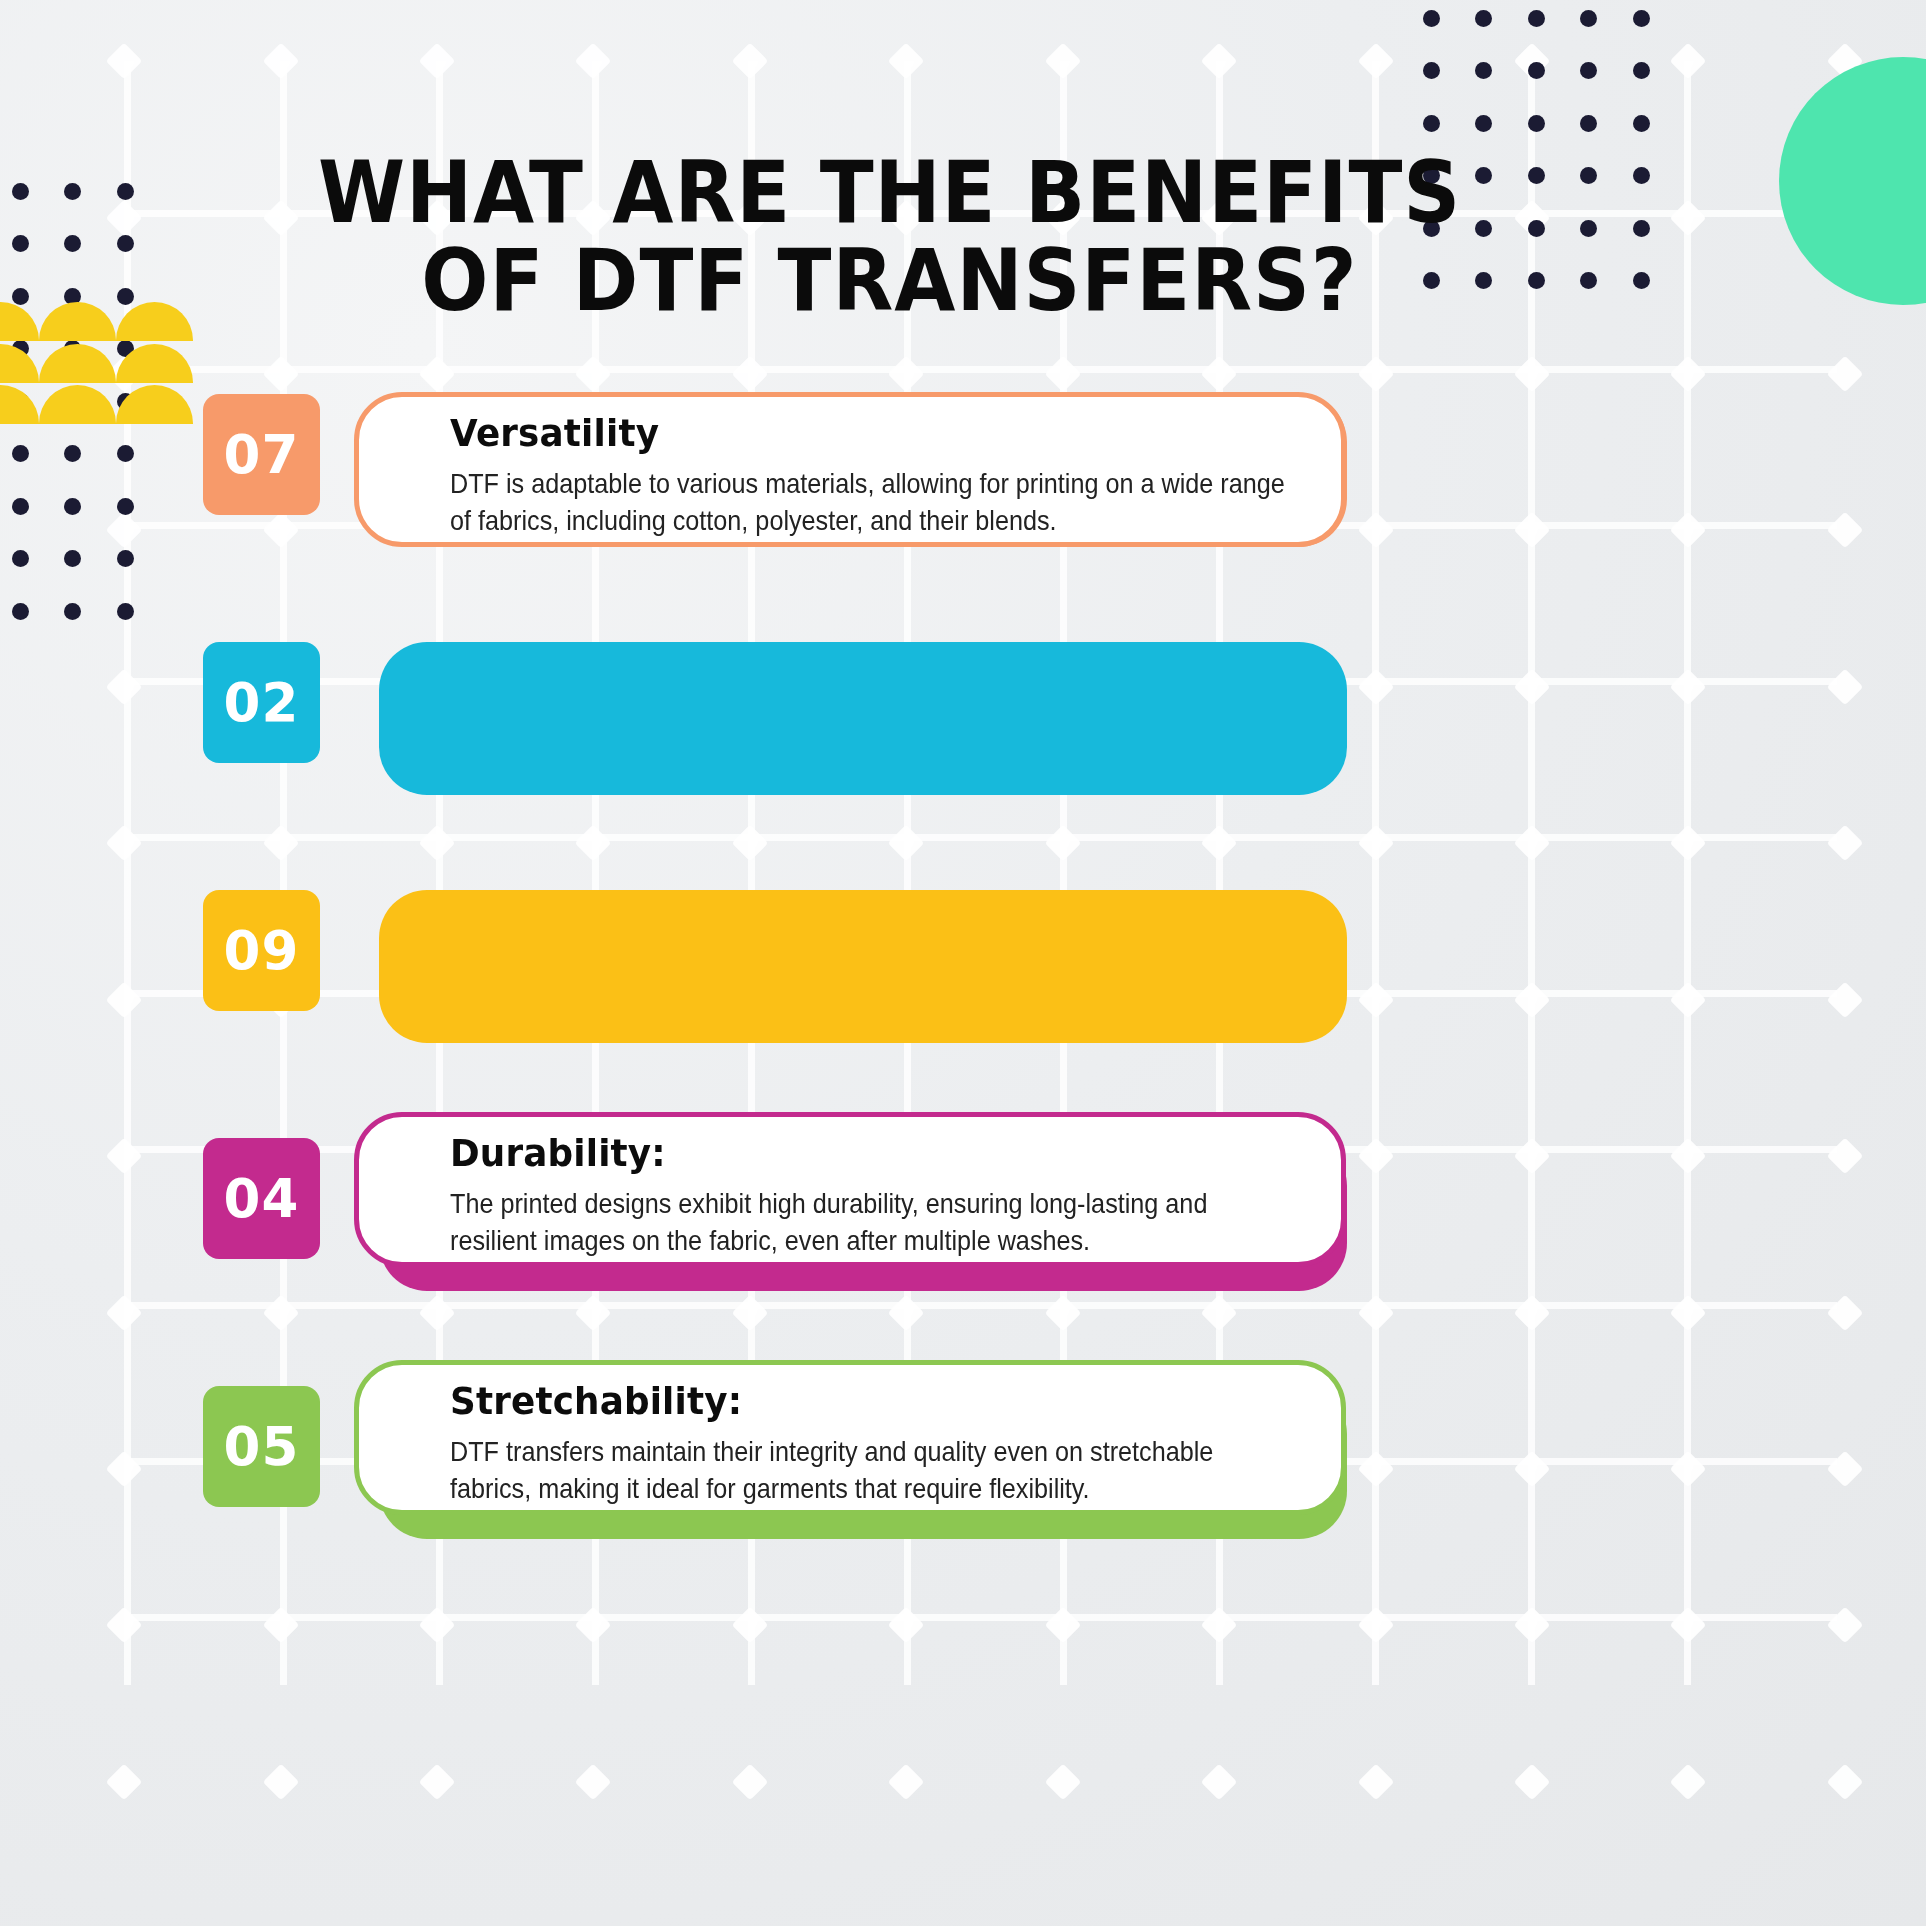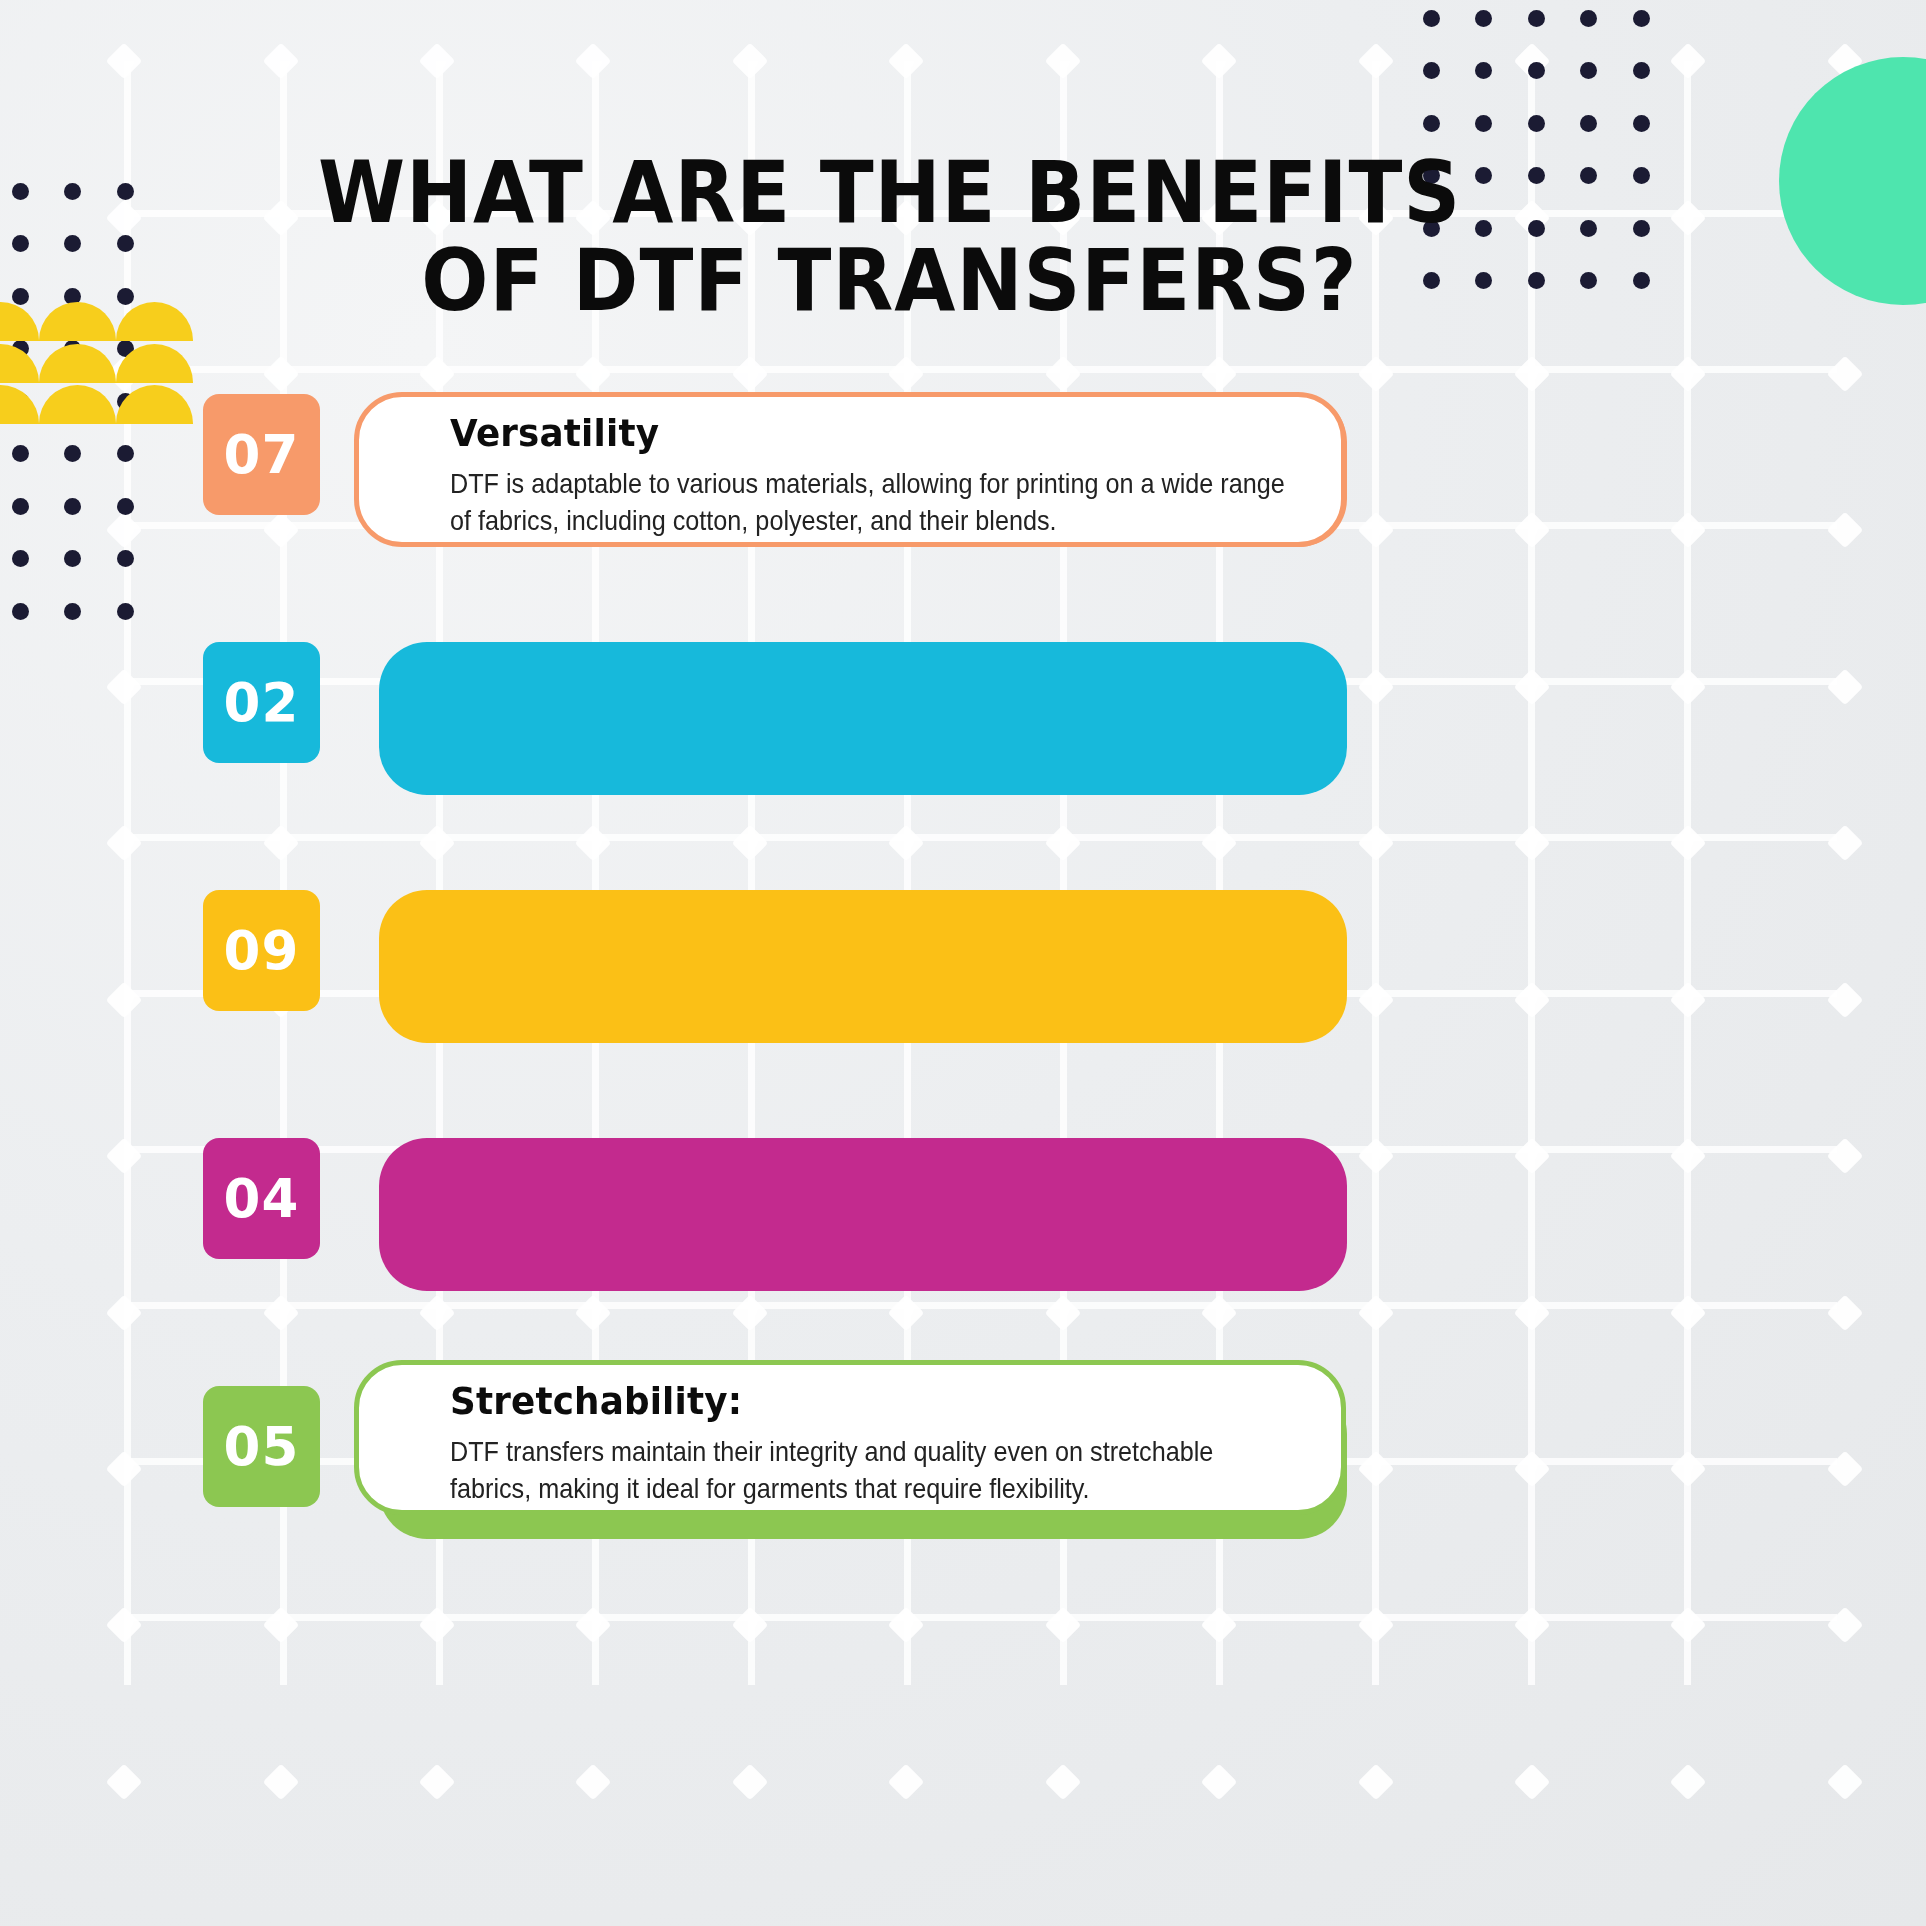--- a/index.html
+++ b/index.html
@@ -421,20 +421,24 @@
         <div class="card-shadow" style="background: rgb(251, 192, 22);"></div>
         <div class="badge" style="background: rgb(251, 192, 22);">
           <span>09</span>
         </div>
       </div>
       <div class="row">
         <div class="card-shadow" style="background: rgb(195, 42, 142);"></div>
         <div class="badge" style="background: rgb(195, 42, 142);">
           <span>04</span>
         </div>
+        <div class="card" style="border-color: rgb(195, 42, 142);">
+          <h3>Durability:</h3>
+          <p>The printed designs exhibit high durability, ensuring long-lasting and resilient images on the fabric, even after multiple washes.</p>
+        </div>
       </div>
       <div class="row">
         <div class="card-shadow" style="background: rgb(140, 199, 81);"></div>
         <div class="badge" style="background: rgb(140, 199, 81);">
           <span>05</span>
         </div>
         <div class="card" style="border-color: rgb(140, 199, 81);">
           <h3>Stretchability:</h3>
           <p>DTF transfers maintain their integrity and quality even on stretchable fabrics, making it ideal for garments that require flexibility.</p>
         </div>

